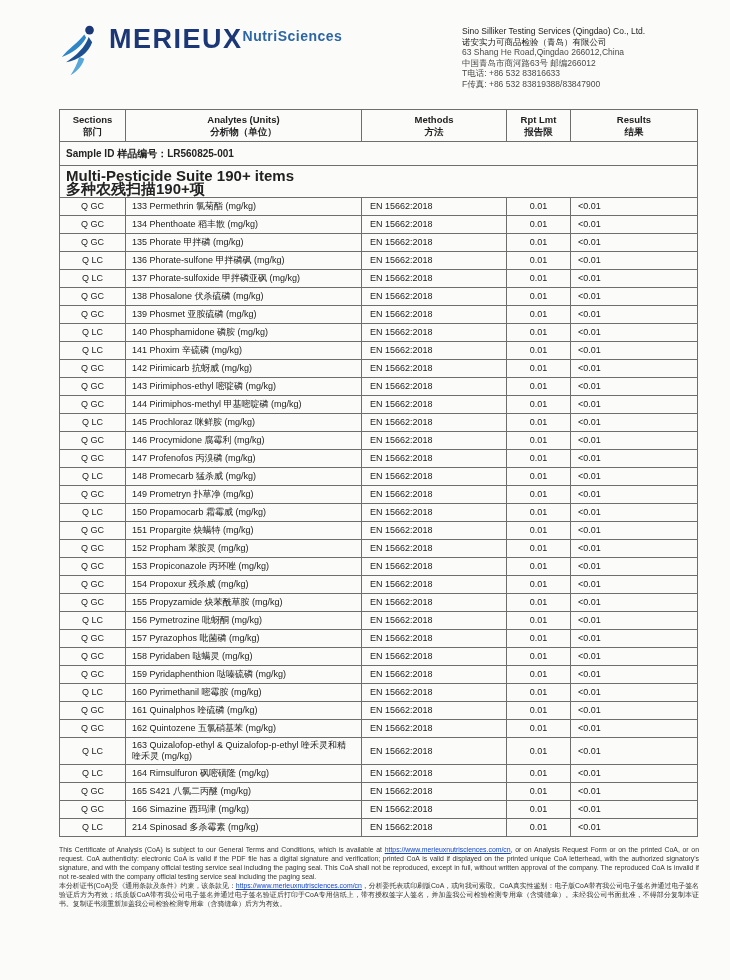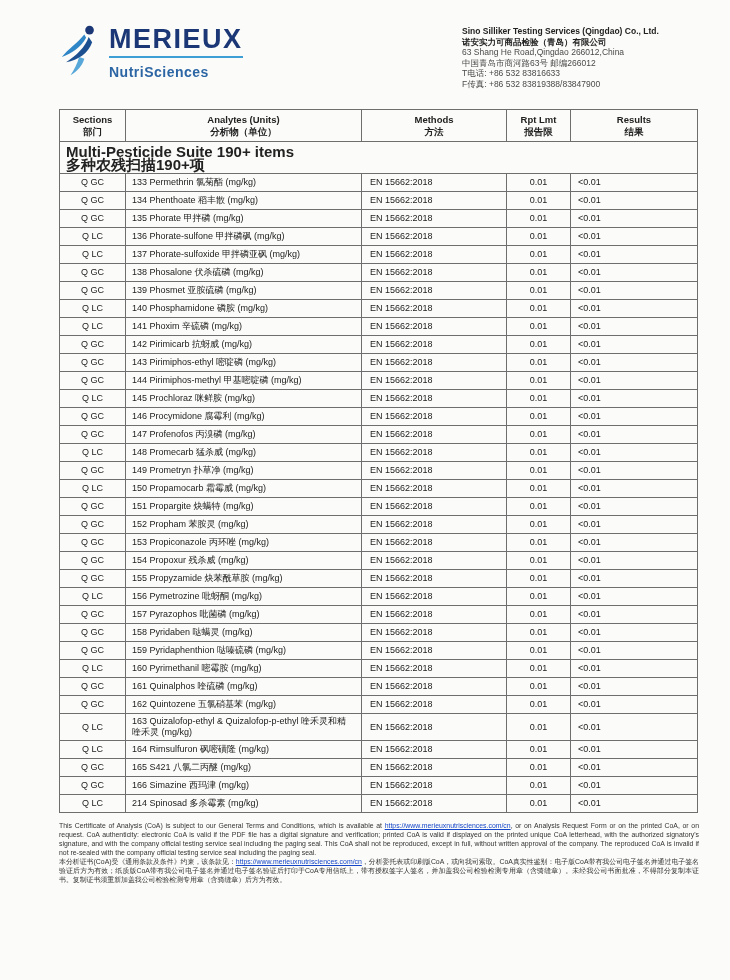--- a/index.html
+++ b/index.html
@@ -16,35 +16,35 @@
     overflow:hidden;
   }
 
   
   .header {
     display:flex; justify-content:space-between; align-items:flex-start;
     padding:24px 30px 0 58px;
   }
   .logo { display:flex; align-items:flex-start; gap:7px; }
   .logo-icon { width:44px; height:52px; flex:0 0 auto; }
-  .logo-text { display:flex; flex-direction:column; }
+  .logo-text { display:flex; flex-direction:row; }
   .brand {
     font-size:27px; font-weight:bold; letter-spacing:1.5px;
     color:#1c3775; line-height:30px;
   }
   .logo-rule { height:2px; background:#3d9fd3; margin:2px 0 2px 0; }
   .brand-sub {
     font-size:14px; font-weight:bold; color:#2c66a5; line-height:24px;
     letter-spacing:0.5px;
   }
   .company {
     width:238px; font-size:8.5px; line-height:10.5px; color:#4a4a4a;
     padding-top:2px;
   }
-  .company .b { font-weight:bold; color:#222; }
+  .company .b { font-weight:normal; color:#222; }
 
   
   table.coa-table {
     margin:20px 0 0 59px;
     width:638px;
     border-collapse:collapse;
     table-layout:fixed;
     border-radius:27px;
   }
   .coa-table col.w-sec { width:66px; }
@@ -148,20 +148,23 @@
           <span>Rpt Lmt</span>
           <span>报告限</span>
         </th>
         <th>
           <span>Results</span>
           <span>结果</span>
         </th>
       </tr>
     </thead>
     <tbody>
+      <tr class="sample-row">
+        <td colspan="5">Sample ID 样品编号：LR560825-001</td>
+      </tr>
       <tr class="suite-row">
         <td colspan="5">
           <span>Multi-Pesticide Suite 190+ items</span>
           <span>多种农残扫描190+项</span>
         </td>
       </tr>
 
     <tr class="data-row">
       <td class="c-sec">Q GC</td>
       <td class="c-ana">133 Permethrin 氯菊酯 (mg/kg)</td>

